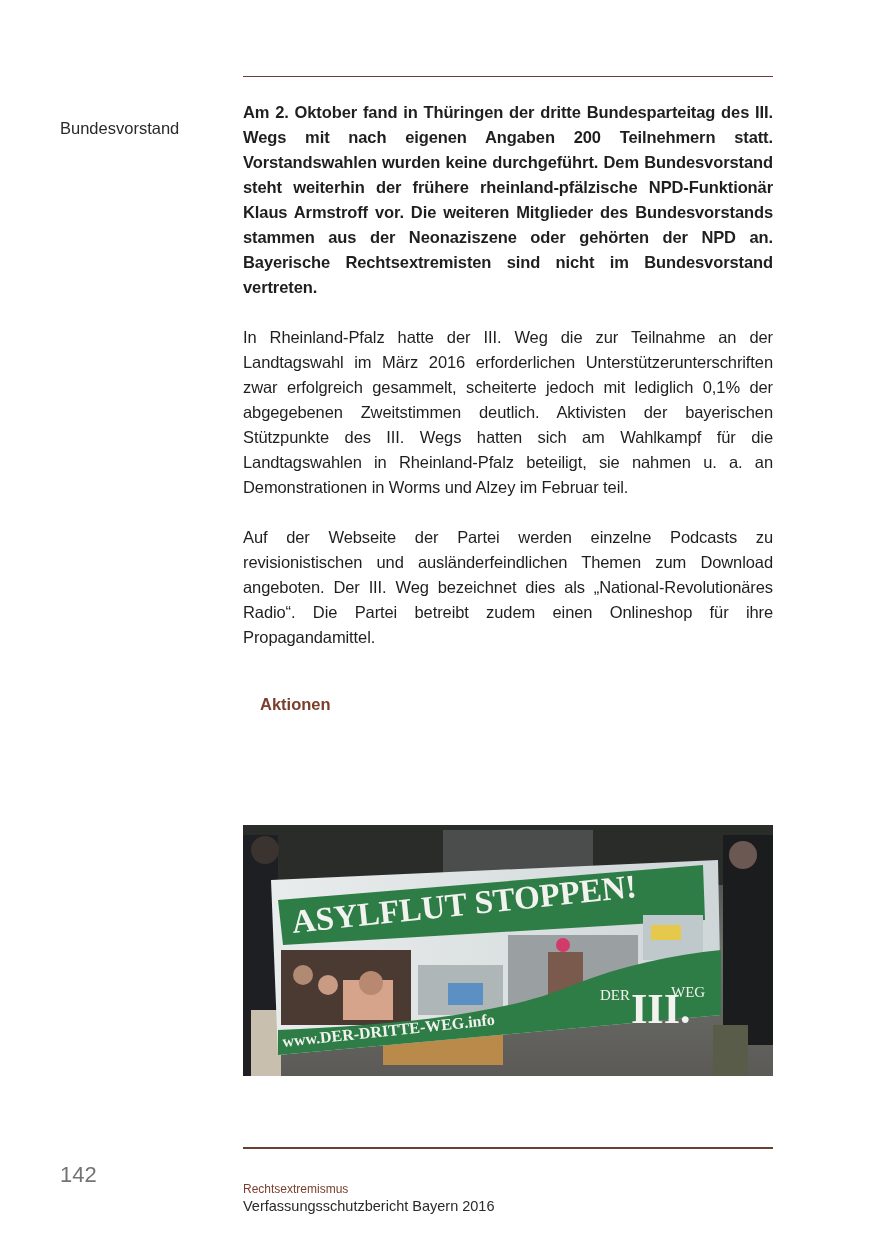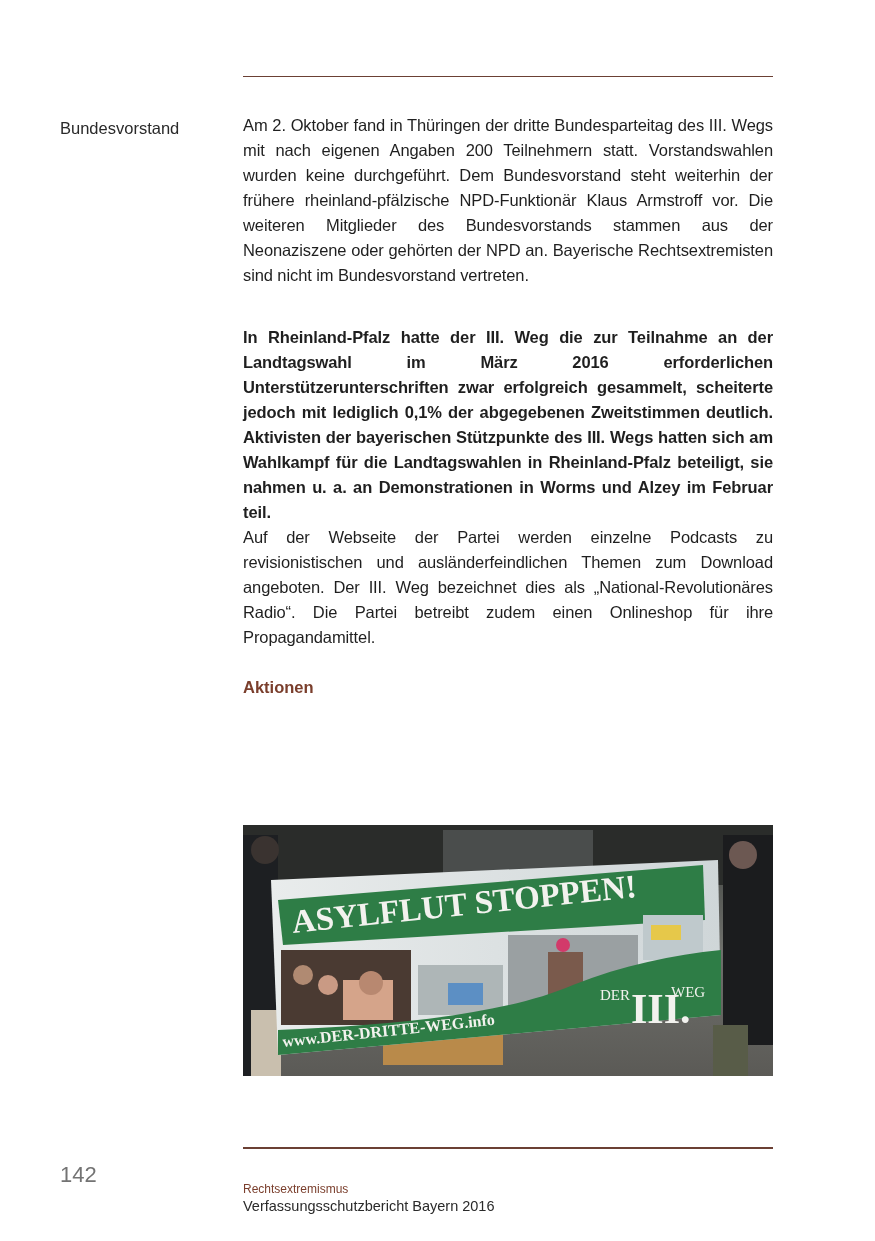--- a/index.html
+++ b/index.html
@@ -4,38 +4,38 @@
 <style>
   html, body { margin: 0; padding: 0; background: #ffffff; }
   body { width: 875px; height: 1241px; position: relative; overflow: hidden;
          font-family: "Liberation Sans", "DejaVu Sans", sans-serif; color: #1e1e1e; }
   .rule { position: absolute; left: 243px; width: 530px; background: #6b4034; }
   .rule-top { top: 76px; height: 1px; }
   .rule-bottom { top: 1147px; height: 2px; }
   .margin-label { position: absolute; left: 60px; top: 116px; font-size: 16.5px; line-height: 25px; color: #2a2a2a; }
   .col { position: absolute; left: 243px; width: 530px; }
   .para { font-size: 16.5px; line-height: 25px; text-align: justify; margin: 0; color: #1f1f1f; letter-spacing: -0.1px; }
-  .subhead { font-size: 16.5px; line-height: 25px; font-weight: bold; color: #7a3e2c; margin: 0; }
+  .subhead { font-size: 16.5px; line-height: 25px; font-weight: bold; color: #7a3e2c; margin: 17px; }
   .photo { position: absolute; left: 243px; top: 825px; width: 530px; height: 251px; overflow: hidden; background: #5a5a58; }
   .page-num { position: absolute; left: 60px; top: 1162px; font-size: 22px; color: #737373; }
   .footer-title { position: absolute; left: 243px; top: 1162px; font-size: 14.5px; color: #2a2a2a; margin-top: 36px; }
   .footer-section { position: absolute; left: 243px; top: 1182px; font-size: 12px; font-weight: normal; color: #7a3e2c; }
 </style>
 </head>
 <body>
 
 <div class="rule rule-top"></div>
 
 <div class="margin-label">Bundesvorstand</div>
 
-<div class="col" style="top:113px;">
+<div class="col" style="top:100px;font-weight:bold;">
   <p class="para">Am 2. Oktober fand in Thüringen der dritte Bundesparteitag des III. Wegs mit nach eigenen Angaben 200 Teilnehmern statt. Vorstandswahlen wurden keine durchgeführt. Dem Bundesvorstand steht weiterhin der frühere rheinland-pfälzische NPD-Funktionär Klaus Armstroff vor. Die weiteren Mitglieder des Bundesvorstands stammen aus der Neonaziszene oder gehörten der NPD an. Bayerische Rechtsextremisten sind nicht im Bundesvorstand vertreten.</p>
 </div>
 
-<div class="col" style="top:325px;font-weight:bold;">
+<div class="col" style="top:325px;">
   <p class="para">In Rheinland-Pfalz hatte der III. Weg die zur Teilnahme an der Landtagswahl im März 2016 erforderlichen Unterstützerunterschriften zwar erfolgreich gesammelt, scheiterte jedoch mit lediglich 0,1% der abgegebenen Zweitstimmen deutlich. Aktivisten der bayerischen Stützpunkte des III. Wegs hatten sich am Wahlkampf für die Landtagswahlen in Rheinland-Pfalz beteiligt, sie nahmen u. a. an Demonstrationen in Worms und Alzey im Februar teil.</p>
 </div>
 
 <div class="col" style="top:525px;">
   <p class="para">Auf der Webseite der Partei werden einzelne Podcasts zu revisionistischen und ausländerfeindlichen Themen zum Download angeboten. Der III. Weg bezeichnet dies als „National-Revolutionäres Radio“. Die Partei betreibt zudem einen Onlineshop für ihre Propagandamittel.</p>
 </div>
 
 <div class="col" style="top:675px;">
   <p class="subhead">Aktionen</p>
 </div>

